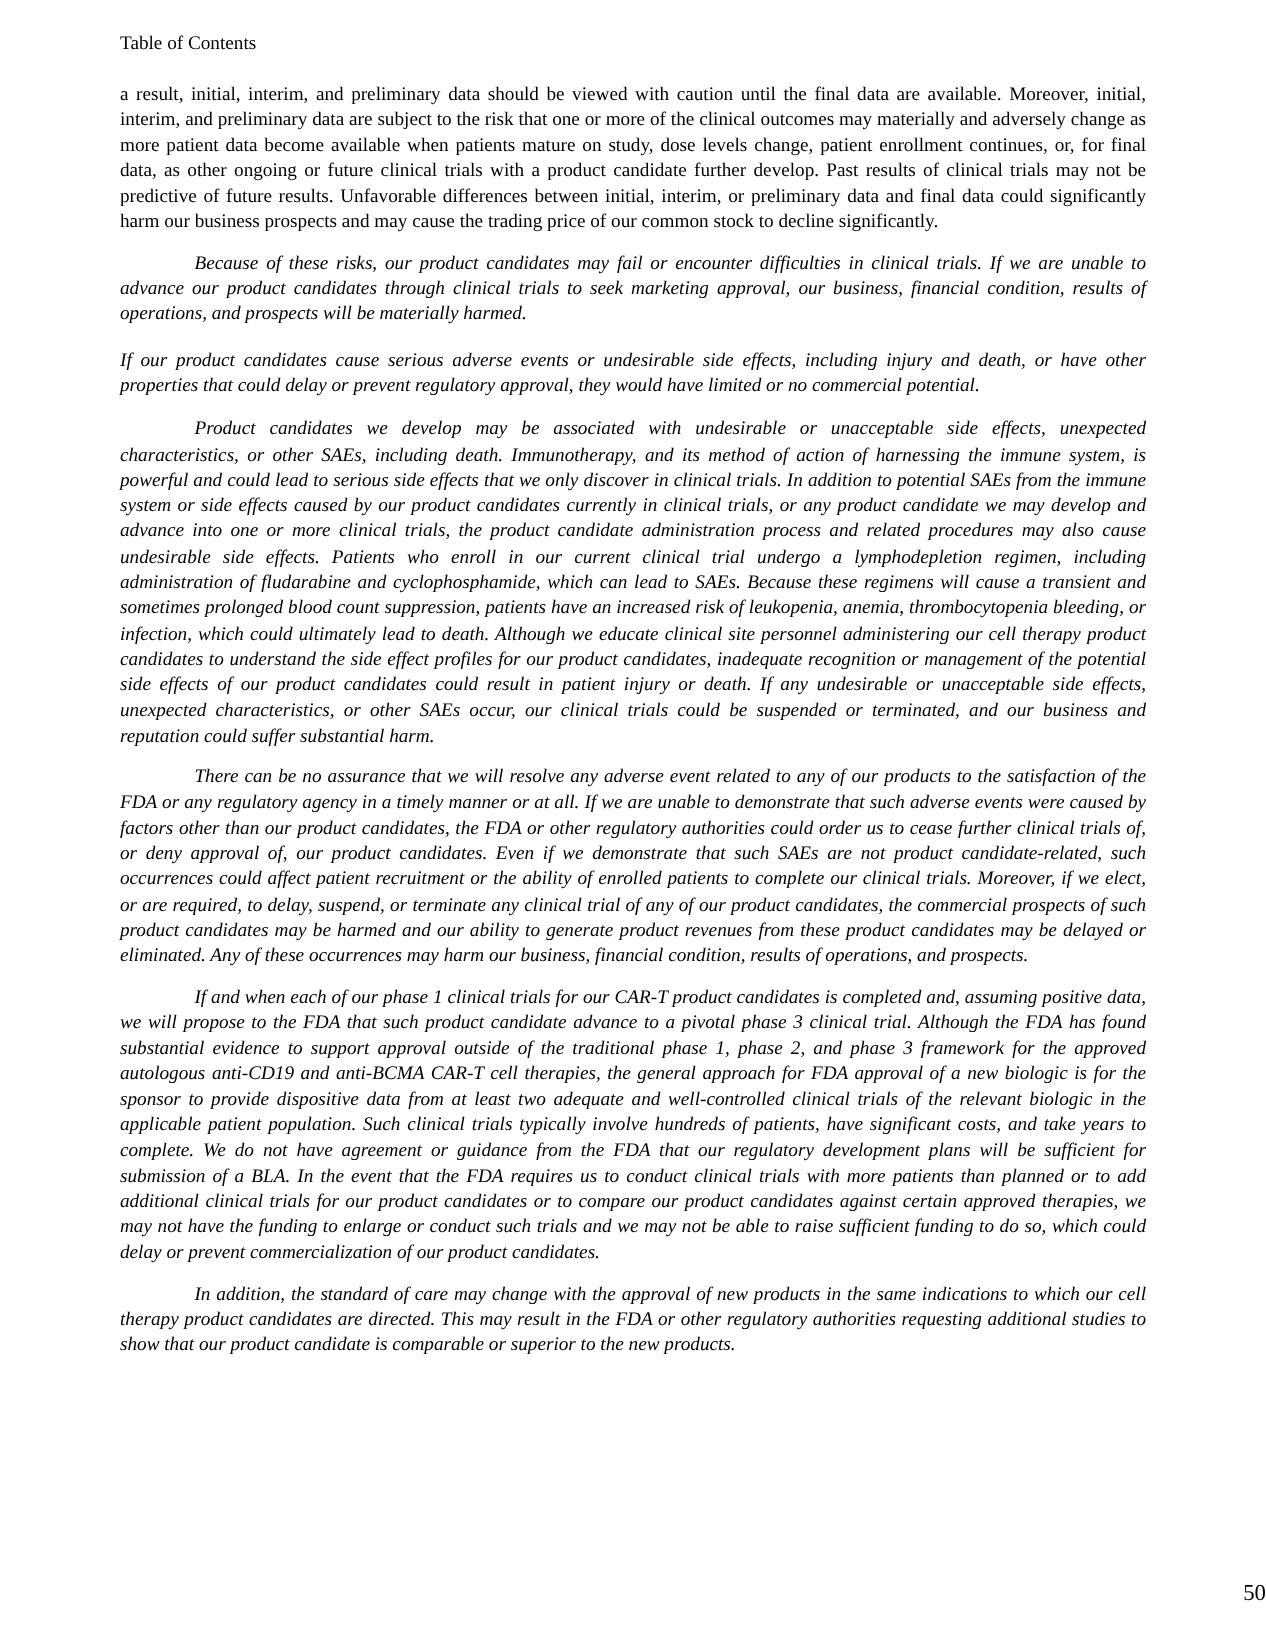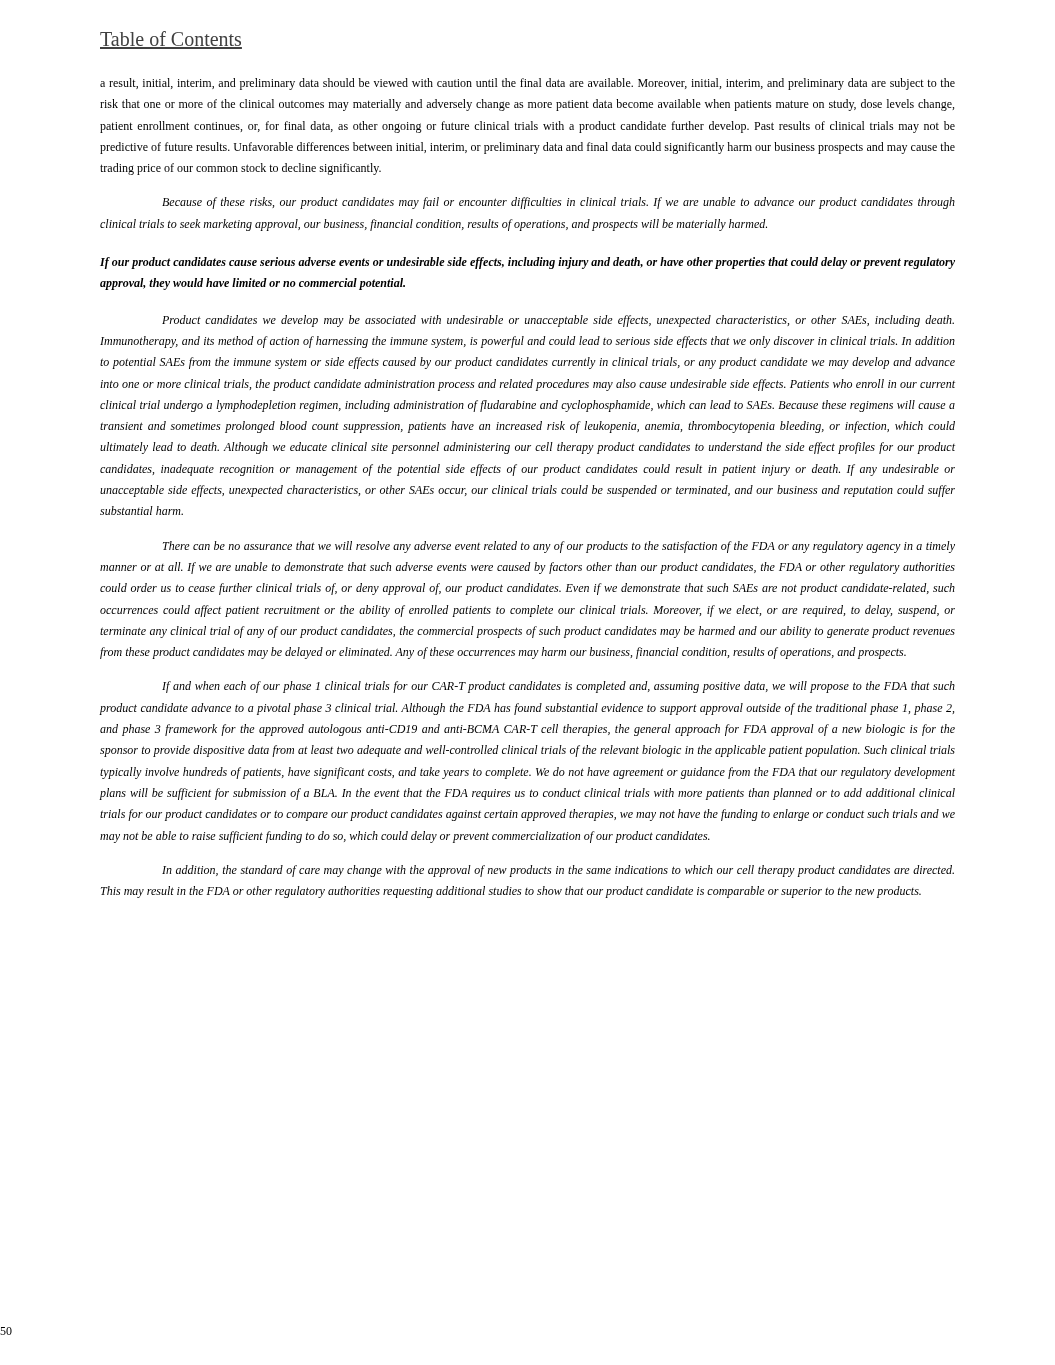--- a/index.html
+++ b/index.html
@@ -10,52 +10,51 @@
     position: relative;
     font-family: "Liberation Serif", serif;
     color: #000000;
     overflow: hidden;
   }
   .page {
     padding: 28px 100px 0 100px;
   }
   .toc-link {
     display: inline-block;
-    font-size: 20px;
-    color: #404040;
-    text-decoration: underline;
+    font-size: 16px;
+    color: #000000;
     cursor: pointer;
   }
   .content {
     margin-top: 22px;
   }
   .content p {
-    font-size: 12px;
+    font-size: 16px;
     line-height: 21.3px;
     text-align: justify;
     margin-bottom: 13px;
   }
   .content p.indent {
     text-indent: 62px;
     font-style: italic;
   }
   .content p.heading {
-    font-weight: bold;
+    font-weight: normal;
     font-style: italic;
     margin-top: 17px;
     margin-bottom: 15px;
     text-indent: 0;
   }
   .page-number {
     position: absolute;
     left: 0;
     right: 0;
     bottom: 26px;
-    text-align: left;
-    font-size: 12px;
+    text-align: right;
+    font-size: 19px;
   }
 </style>
 </head>
 <body>
 
 <div class="page">
   <a class="toc-link">Table of Contents</a>
 
   <div class="content">
       <p class="para">a result, initial, interim, and preliminary data should be viewed with caution until the final data are available. Moreover, initial, interim, and preliminary data are subject to the risk that one or more of the clinical outcomes may materially and adversely change as more patient data become available when patients mature on study, dose levels change, patient enrollment continues, or, for final data, as other ongoing or future clinical trials with a product candidate further develop. Past results of clinical trials may not be predictive of future results. Unfavorable differences between initial, interim, or preliminary data and final data could significantly harm our business prospects and may cause the trading price of our common stock to decline significantly.</p>

